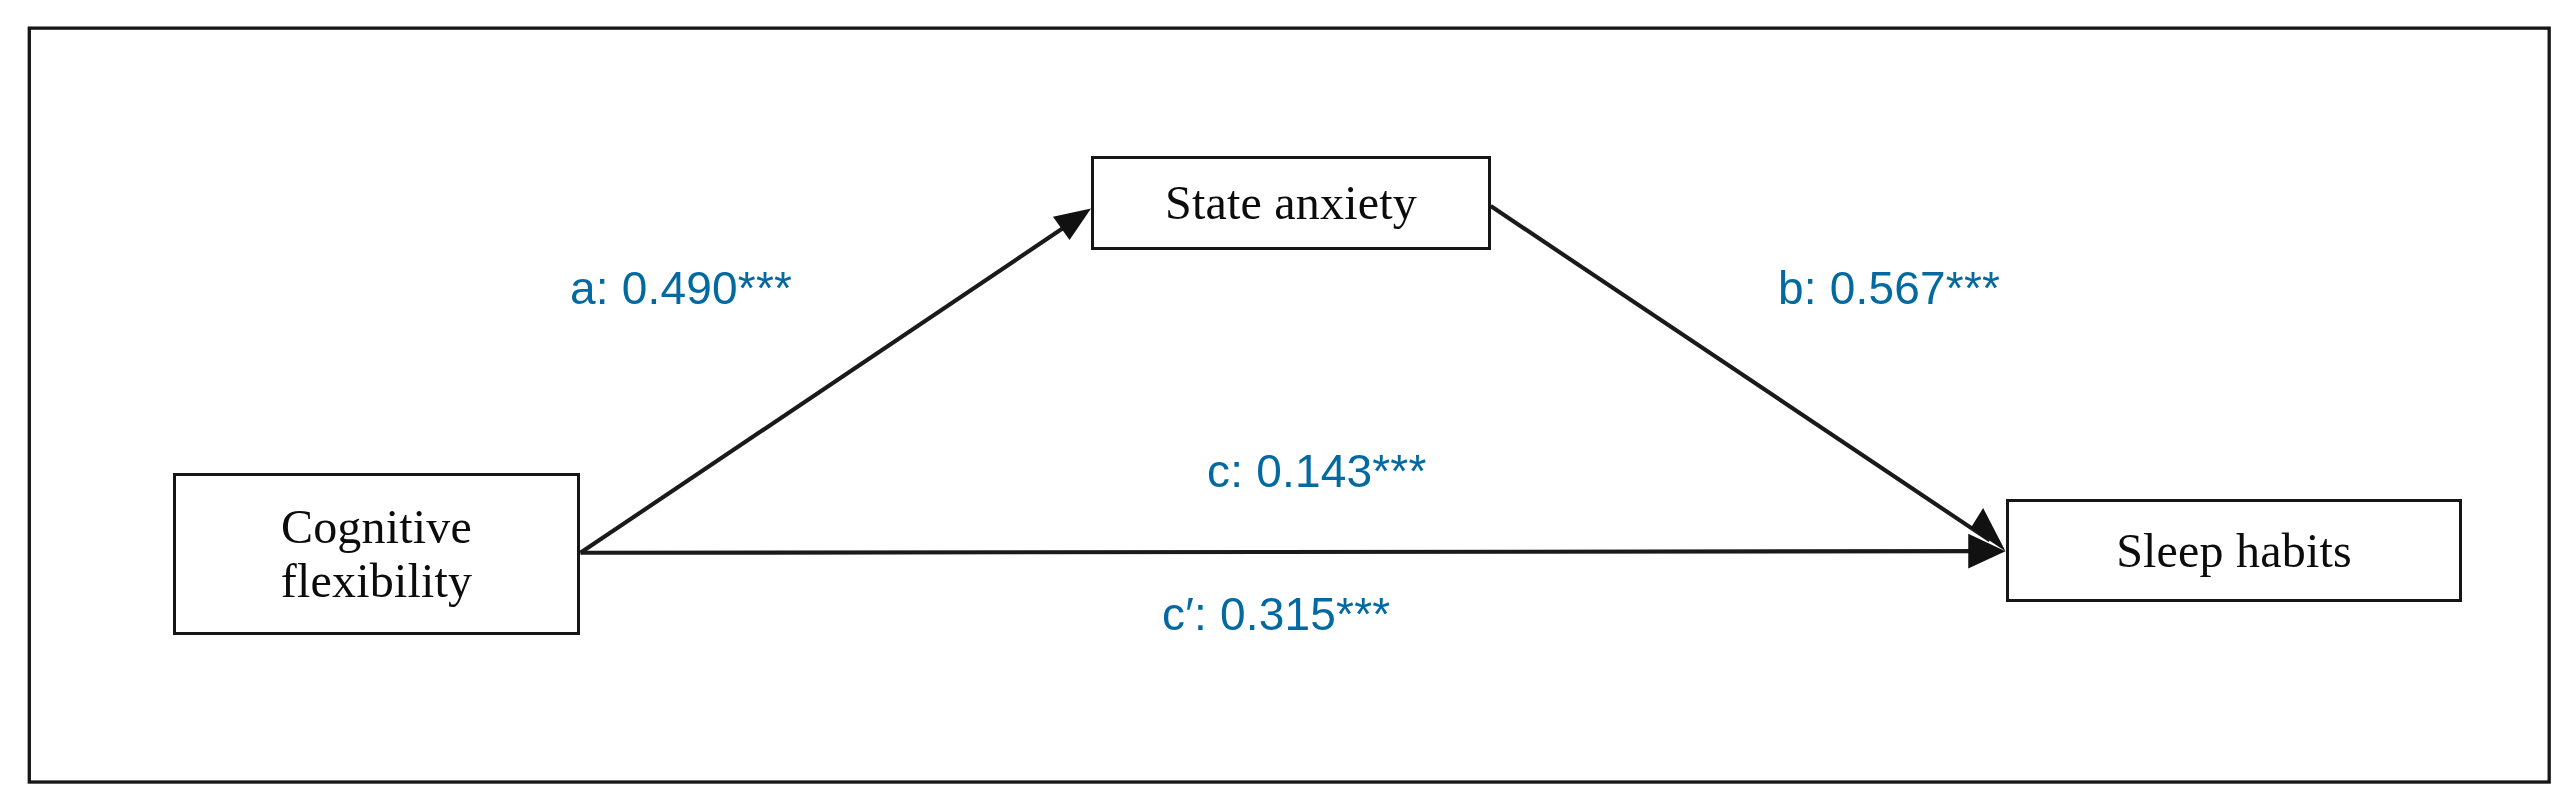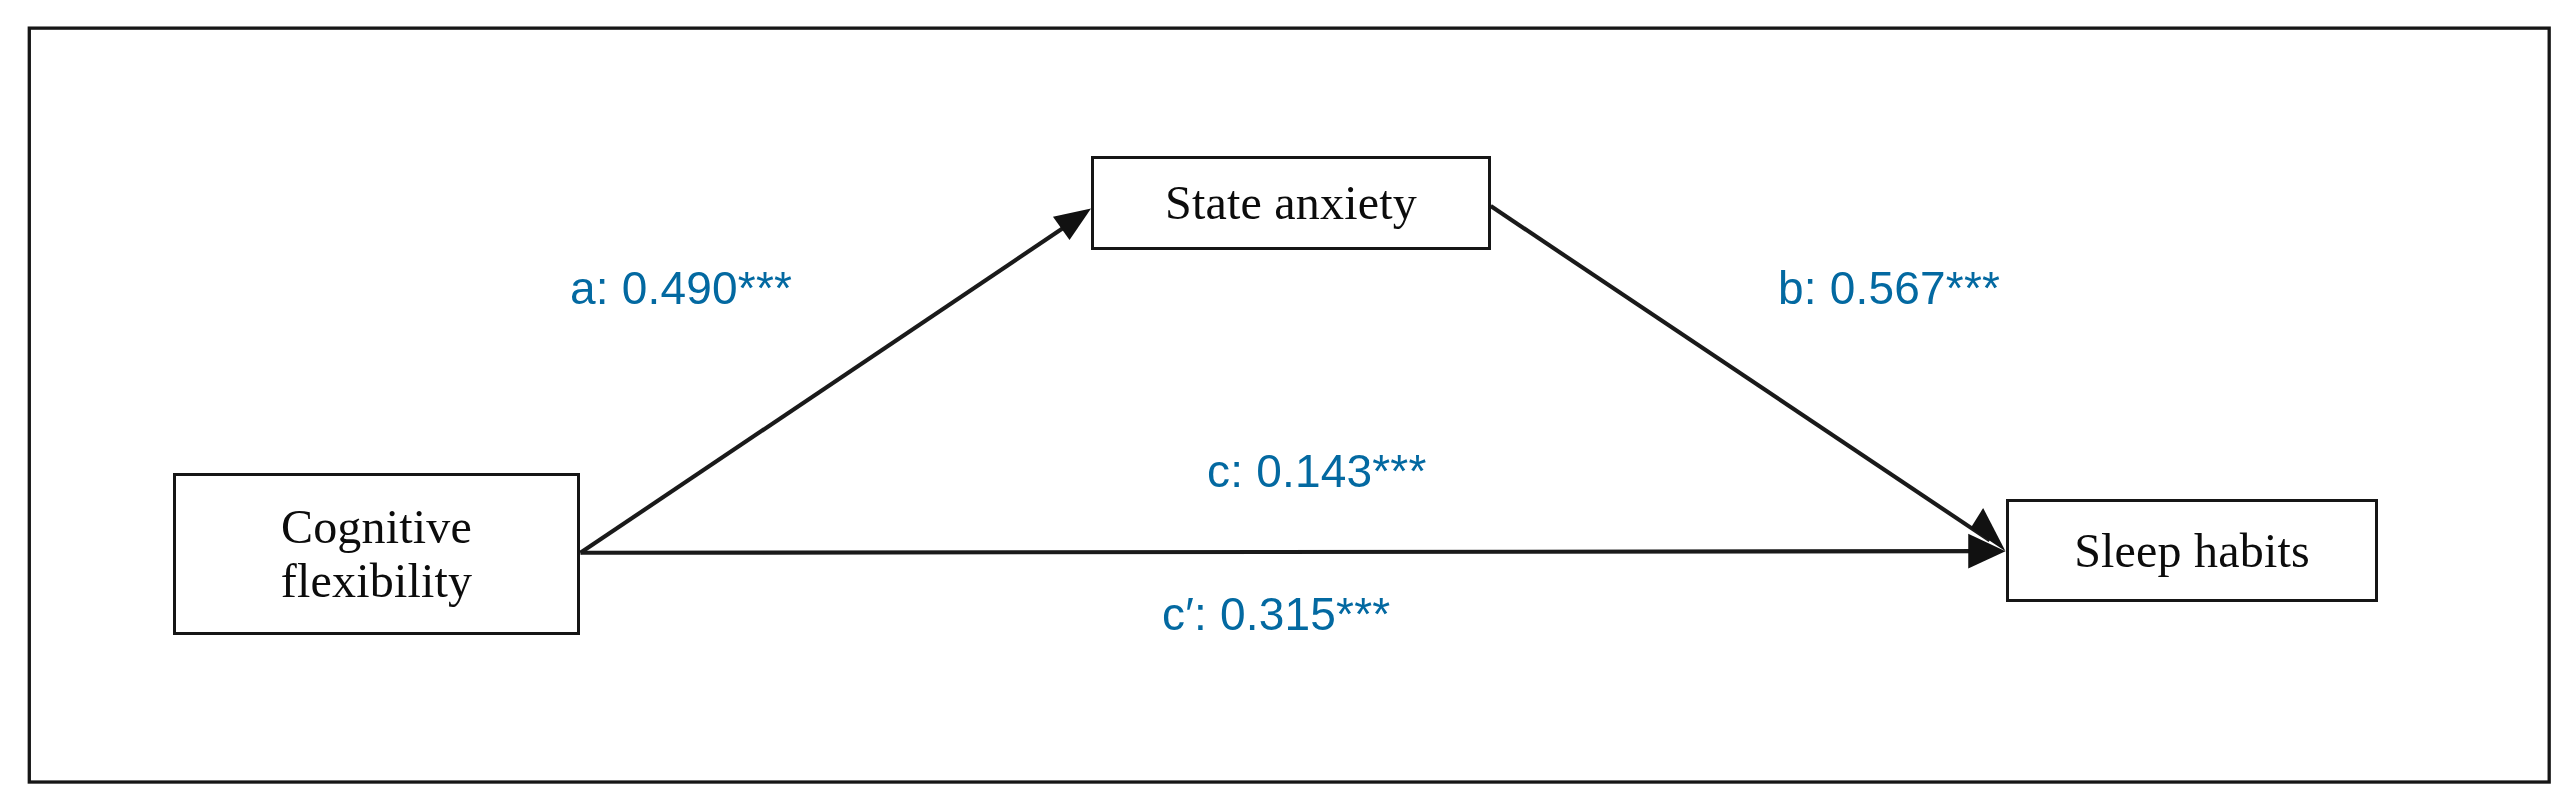--- a/index.html
+++ b/index.html
@@ -80,21 +80,21 @@
 
   <div class="node-box" style="left:1091px; top:156px; width:400px; height:94px;">
     <span class="node-label">State anxiety</span>
   </div>
 
   <div class="node-box" style="left:173px; top:473px; width:407px; height:162px;">
     <span class="node-label">Cognitive
 flexibility</span>
   </div>
 
-  <div class="node-box" style="left:2006px; top:499px; width:372px; height:103px;">
+  <div class="node-box" style="left:2006px; top:499px; width:456px; height:103px;">
     <span class="node-label">Sleep habits</span>
   </div>
 
   <div class="path-label" style="left:570px; top:265px;">a: 0.490***</div>
 
   <div class="path-label" style="left:1778px; top:265px;">b: 0.567***</div>
 
   <div class="path-label" style="left:1175px; top:448px;margin-left:32px;">c: 0.143***</div>
 
   <div class="path-label" style="left:1162px; top:591px;text-align:center;">c′: 0.315***</div>

